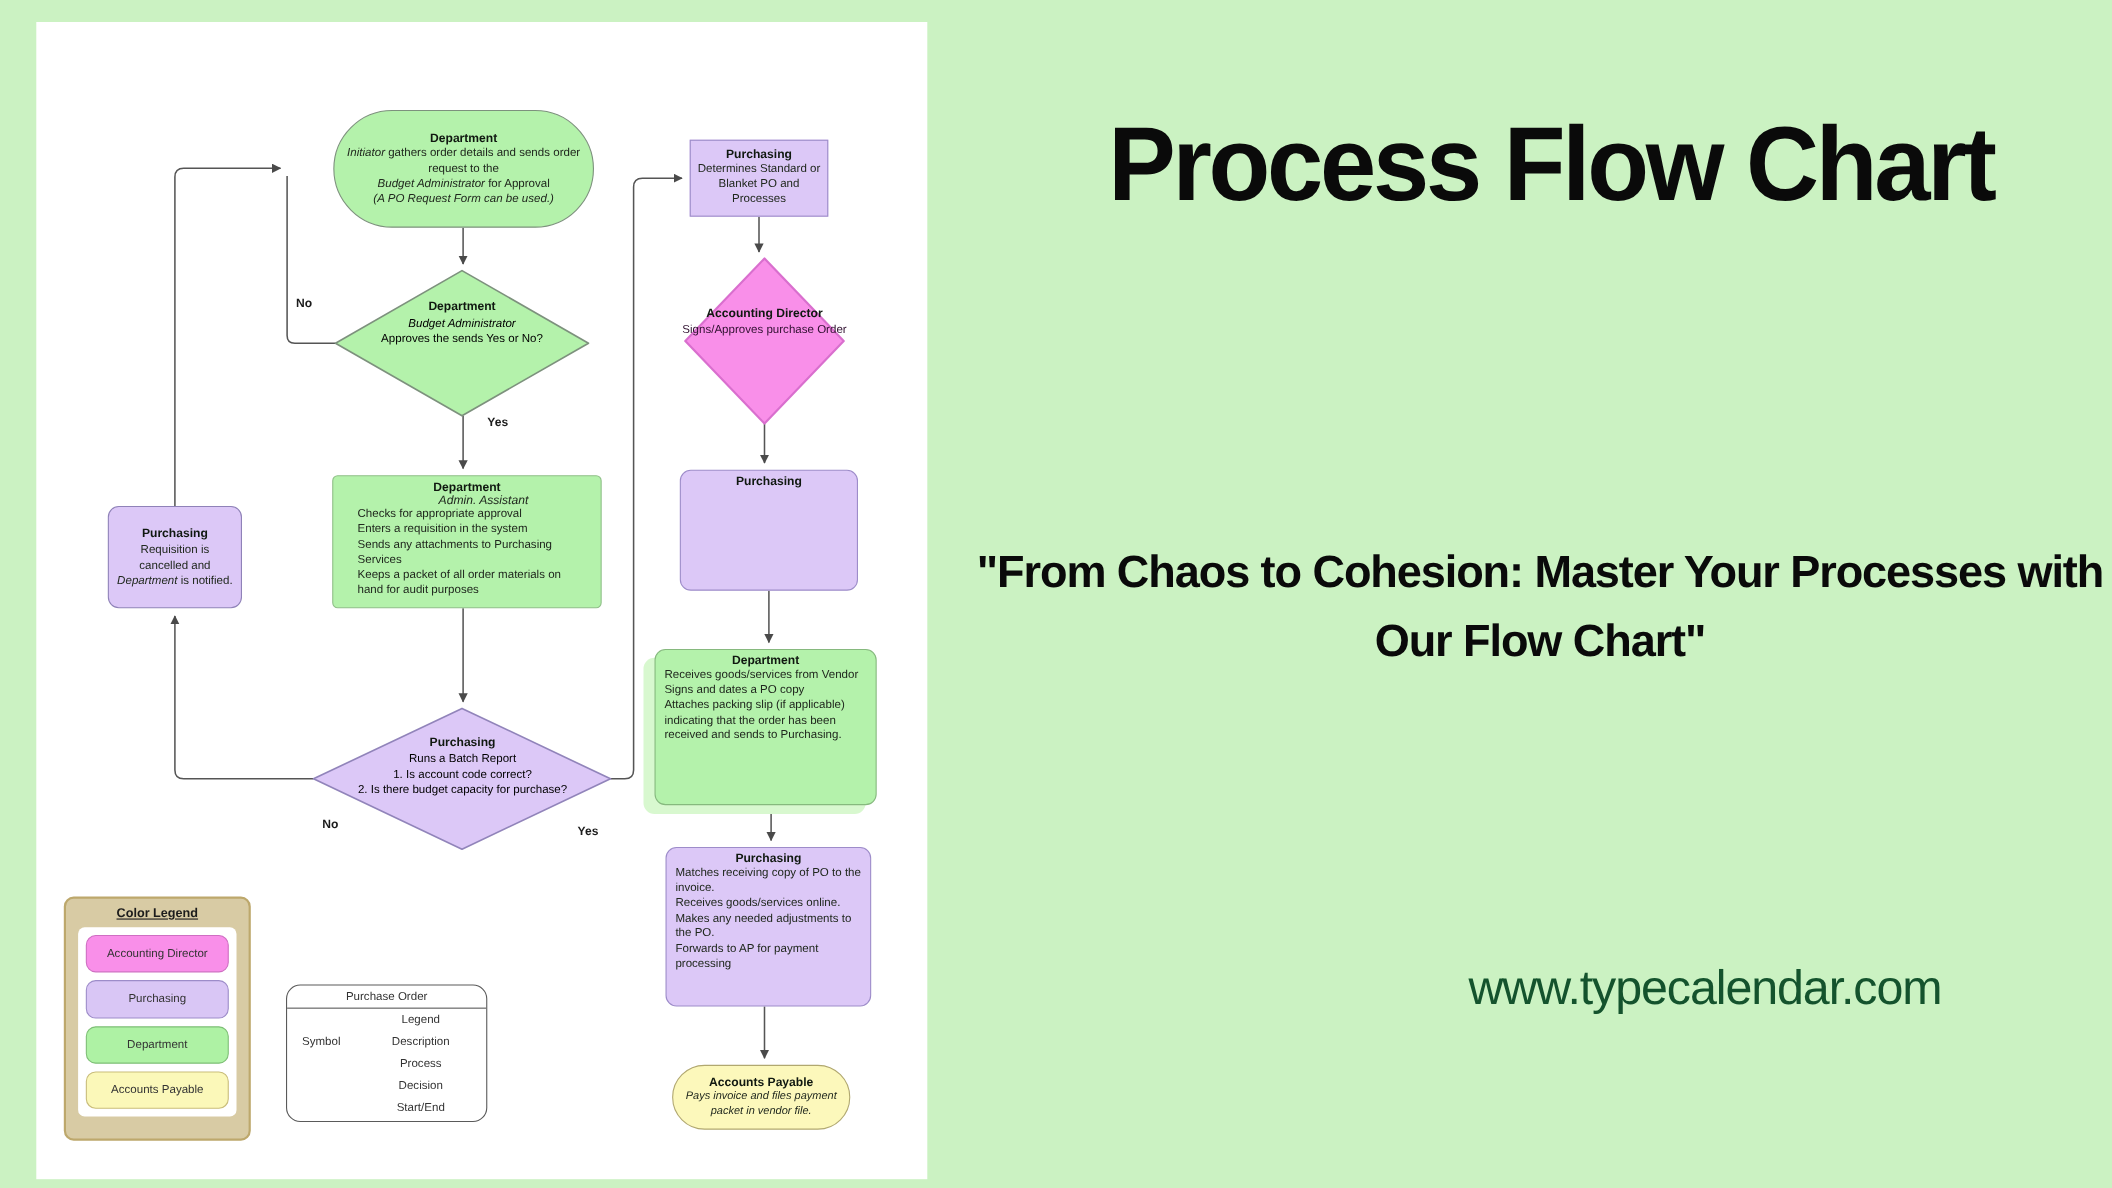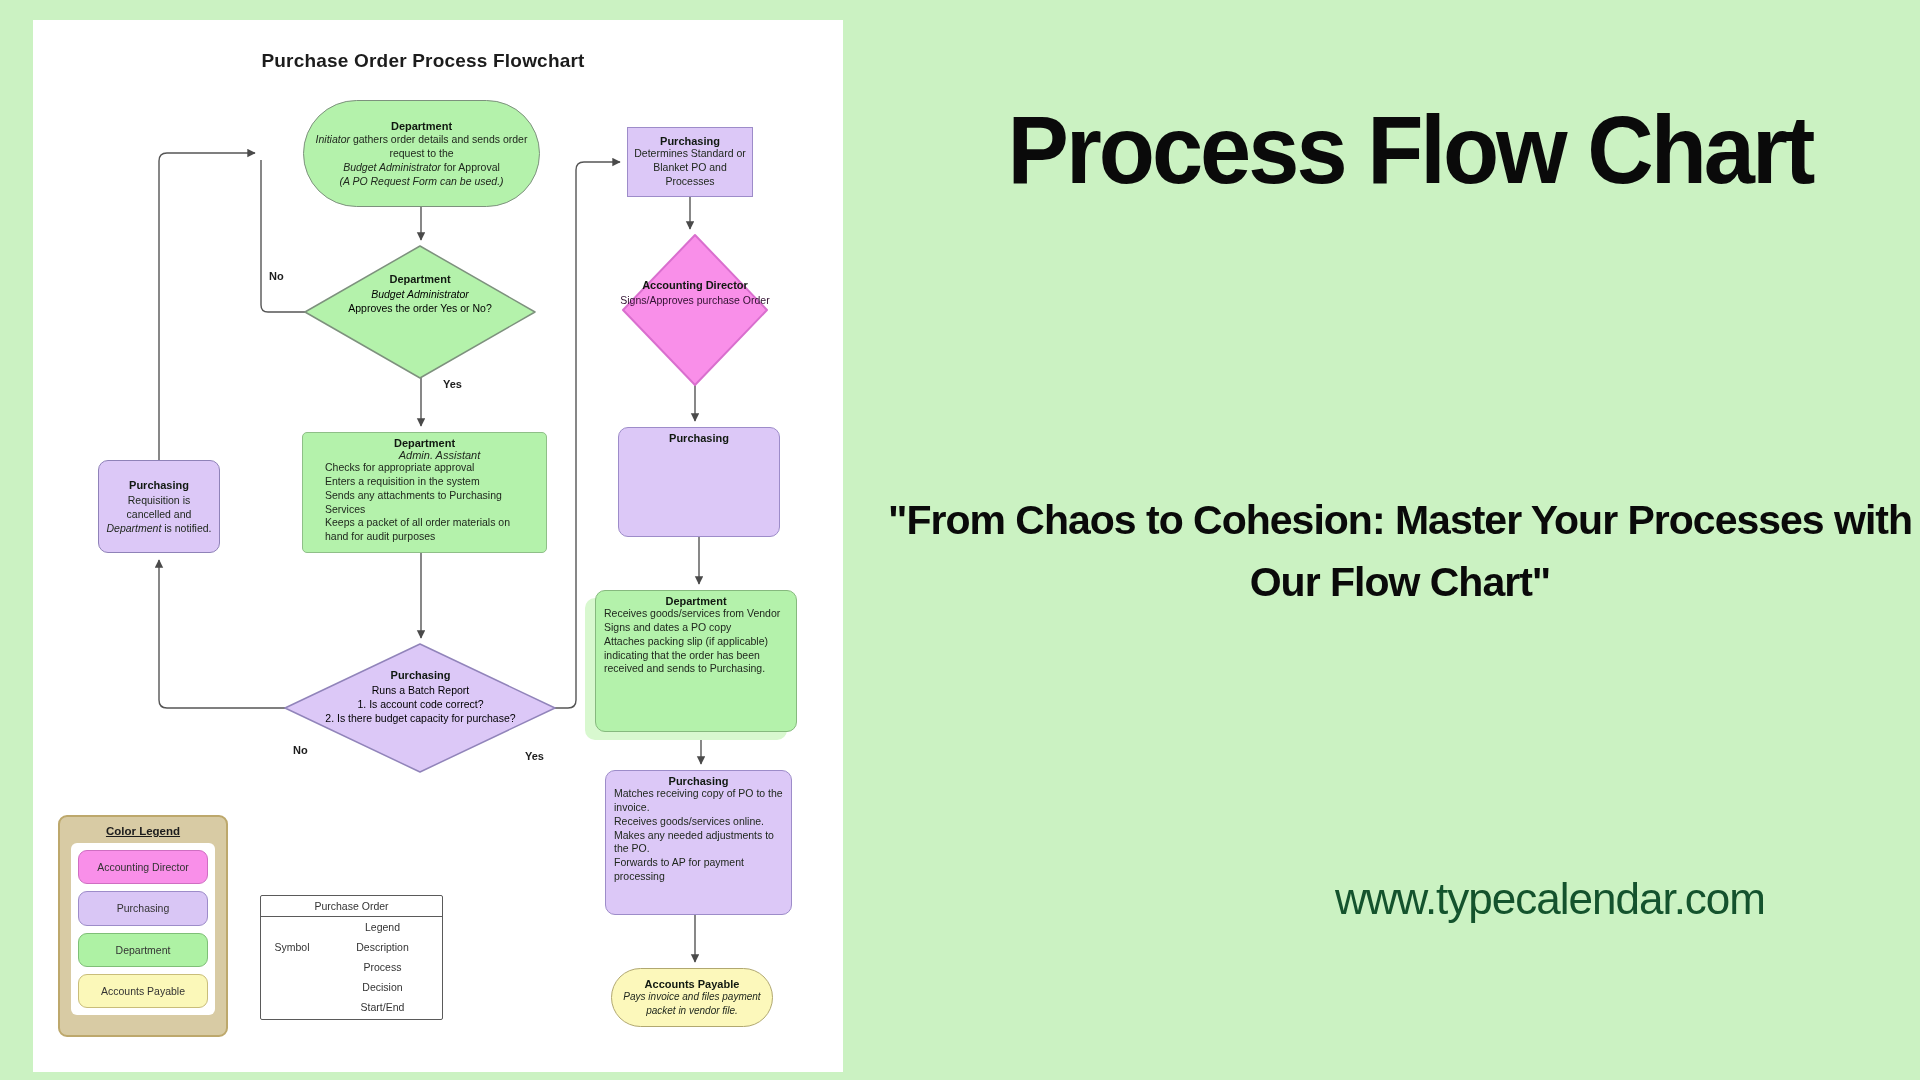--- a/index.html
+++ b/index.html
@@ -66,21 +66,21 @@
               display:flex; flex-direction:column; gap:7px; }
   .cl-item { flex:1; border-radius:9px; display:flex; align-items:center; justify-content:center;
              font-size:10.5px; color:#333; }
   .cl-pink   { background:#f98fe9; border:1px solid #cf6ec2; }
   .cl-purple { background:#d9c6f5; border:1px solid #9d8cc9; }
   .cl-green  { background:#aef2a4; border:1px solid #7fbf77; }
   .cl-yellow { background:#fbf8b9; border:1px solid #c9bd7a; }
 
   
   .po-legend { position:absolute; left:227px; top:875px; width:183px; height:125px;
-               background:#fff; border:1.5px solid #5a5a5a; border-radius:2px; font-size:10.5px; color:#333; }
+               background:#fff; border:1.5px solid #5a5a5a; border-radius:13px; font-size:10.5px; color:#333; }
   .po-head { height:21px; display:flex; align-items:center; justify-content:center;
              border-bottom:1.5px solid #5a5a5a; }
   .po-row { display:grid; grid-template-columns:62px 1fr; height:20px; align-items:center; }
   .po-row .c1 { text-align:center; }
   .po-row .c2 { text-align:center; }
 
   
   .rp-title { position:absolute; left:900px; top:98px; width:1020px; text-align:center;
               font-size:92px; font-weight:bold; letter-spacing:-3px; color:#0a0a0a;
               transform:scaleY(1.04); }
@@ -89,21 +89,20 @@
   .rp-site  { position:absolute; left:845px; top:874px; width:920px; text-align:right;
               font-size:44px; font-weight:normal; letter-spacing:-1px; color:#14532d; }
 </style>
 </head>
 <body>
 
 <div class="canvas">
 
   <div class="panel">
 
-    <div class="fc-title">Purchase Order Process Flowchart</div>
 
     <svg class="connectors" viewBox="0 0 810 1052" xmlns="http://www.w3.org/2000/svg">
       <defs>
         <marker id="arr" markerWidth="8" markerHeight="8" refX="5.5" refY="3" orient="auto">
           <path d="M0,0 L6,3 L0,6 Z" fill="#4a4a4a"></path>
         </marker>
       </defs>
       <g stroke="#555" stroke-width="1.4" fill="none">
         <path d="M 388 187 V 220" marker-end="url(#arr)"></path>
         <path d="M 388 358 V 406" marker-end="url(#arr)"></path>
@@ -128,21 +127,21 @@
     <div class="node start">
       <span class="node-title">Department</span>
       <div><span class="it">Initiator</span><span> gathers order details and sends order request to the</span></div>
       <div><span class="it">Budget Administrator</span><span> for Approval</span></div>
       <div class="it">(A PO Request Form can be used.)</div>
     </div>
 
     <div class="dtext d1text">
       <div class="node-title">Department</div>
       <div class="it">Budget Administrator</div>
-      <div>Approves the order Yes or No?</div>
+      <div>Approves the sends Yes or No?</div>
     </div>
     <span class="branch-label" style="left:236px; top:250px;">No</span>
     <span class="branch-label" style="left:410px; top:358px;">Yes</span>
 
     <div class="node admin">
       <div class="node-title ctr">Department</div>
       <div class="it ctr" style="font-size:11px;padding-left:30px;">Admin. Assistant</div>
       <div class="node-body">Checks for appropriate approval
 Enters a requisition in the system
  Sends any attachments to Purchasing Services

